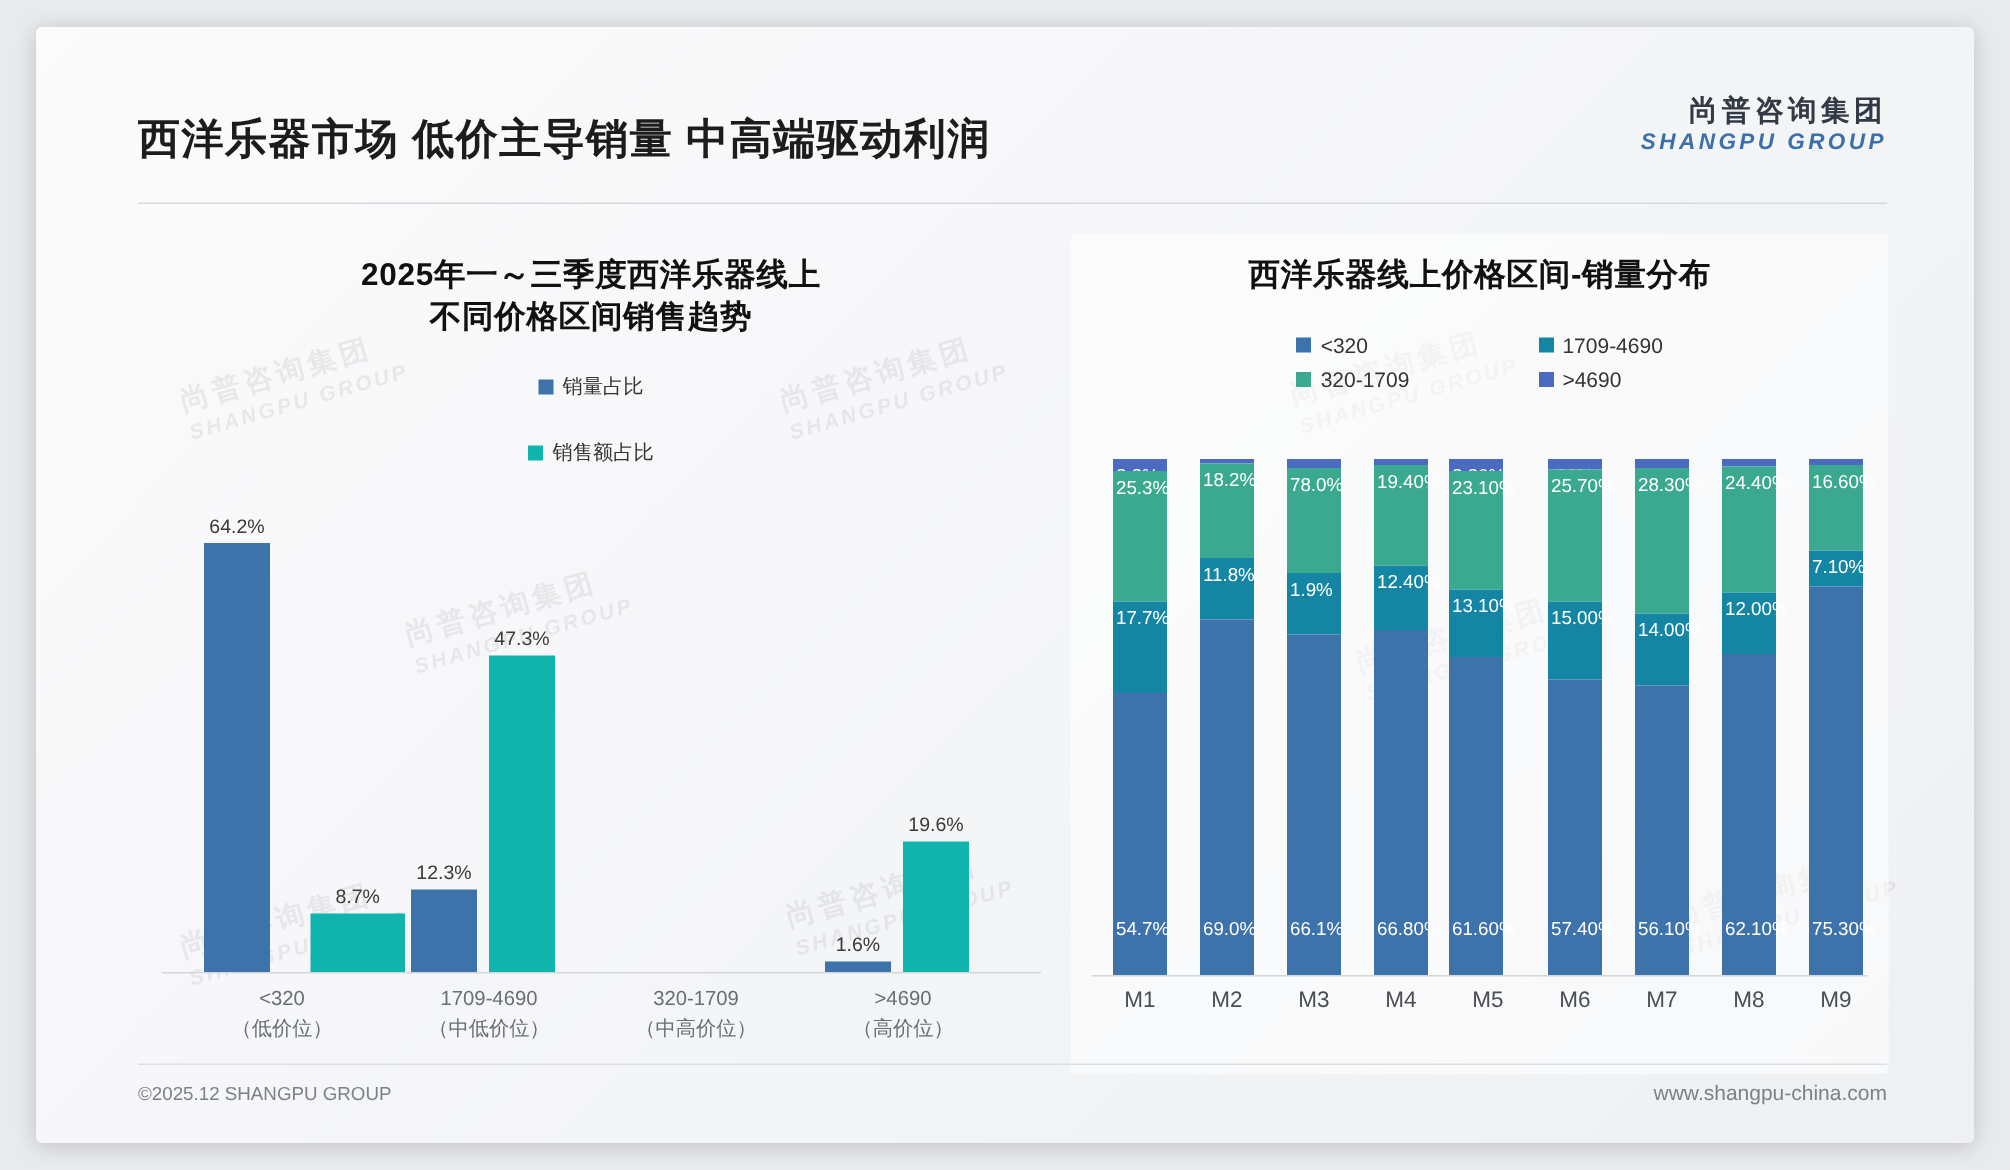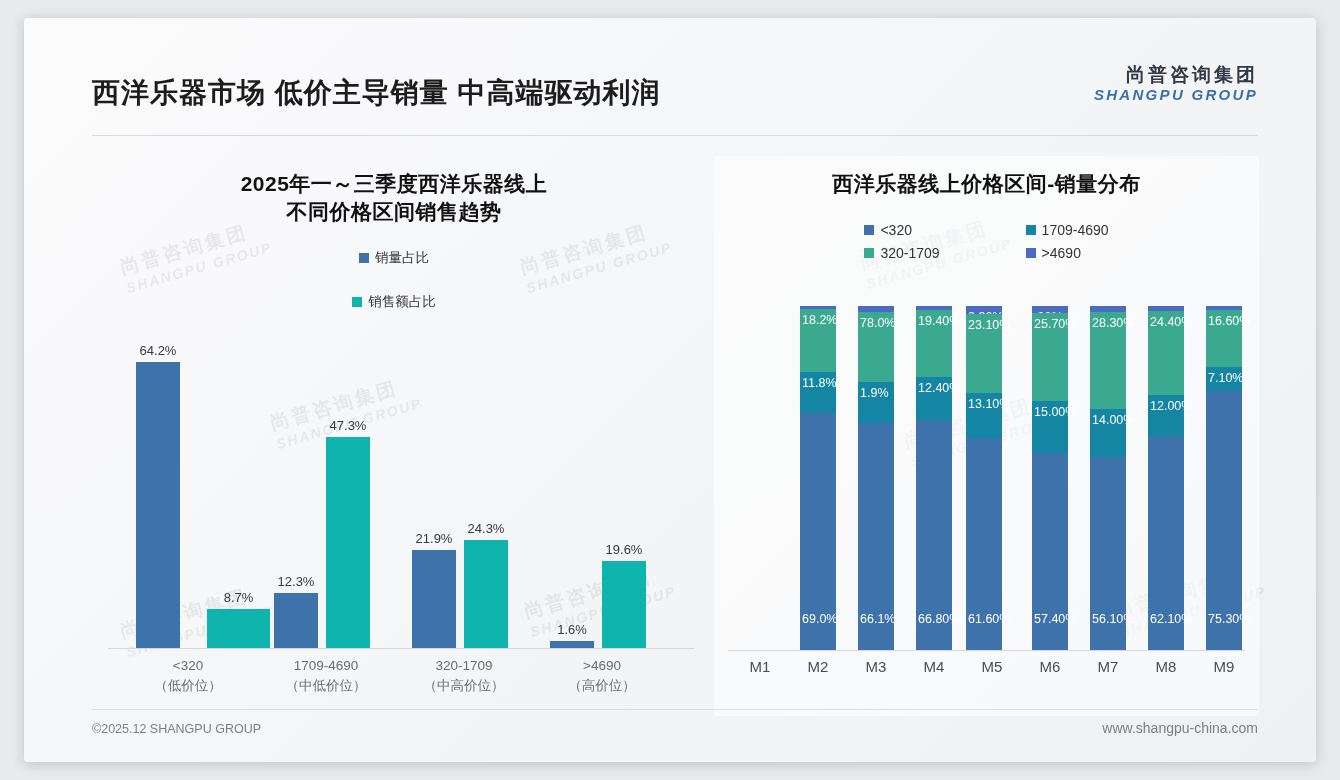--- a/index.html
+++ b/index.html
@@ -159,30 +159,20 @@
         <div class="grp" style="left: 156px;">
           <div class="bar-wrap" style="left: 10px; height: 54.8229px;">
             <div class="bar" style="background: rgb(61, 114, 171); height: 100%;"></div>
             <div class="bar-lab">12.3%</div>
           </div>
           <div class="bar-wrap" style="left: 62px; height: 210.823px;">
             <div class="bar" style="background: rgb(15, 181, 172); height: 100%;"></div>
             <div class="bar-lab">47.3%</div>
           </div>
         </div>
-        <div class="grp" style="left: 294px;">
-          <div class="bar-wrap" style="left: 10px; height: 97.6114px;">
-            <div class="bar" style="background: rgb(61, 114, 171); height: 100%;"></div>
-            <div class="bar-lab">21.9%</div>
-          </div>
-          <div class="bar-wrap" style="left: 62px; height: 108.309px;">
-            <div class="bar" style="background: rgb(15, 181, 172); height: 100%;"></div>
-            <div class="bar-lab">24.3%</div>
-          </div>
-        </div>
         <div class="grp" style="left: 432px;">
           <div class="bar-wrap" style="left: 10px; height: 7.13143px;">
             <div class="bar" style="background: rgb(61, 114, 171); height: 100%;"></div>
             <div class="bar-lab">1.6%</div>
           </div>
           <div class="bar-wrap" style="left: 62px; height: 87.36px;">
             <div class="bar" style="background: rgb(15, 181, 172); height: 100%;"></div>
             <div class="bar-lab">19.6%</div>
           </div>
         </div>
@@ -220,20 +210,34 @@
         <div class="lg-item">
           <span class="sw" style="background: rgb(58, 169, 143);"></span>
           <span>320-1709</span>
         </div>
         <div class="lg-item">
           <span class="sw" style="background: rgb(74, 107, 191);"></span>
           <span>&gt;4690</span>
         </div>
       </div>
     <div id="plot-right">
+        <div class="stack" style="left: 6px;">
+          <div class="seg" style="flex: 2.3 0 0px; background: rgb(74, 107, 191);">
+            <span>2.3%</span>
+          </div>
+          <div class="seg" style="flex: 25.3 0 0px; background: rgb(58, 169, 143);">
+            <span>25.3%</span>
+          </div>
+          <div class="seg" style="flex: 17.7 0 0px; background: rgb(20, 134, 163);">
+            <span>17.7%</span>
+          </div>
+          <div class="seg big" style="flex: 54.7 0 0px; background: rgb(61, 114, 171);">
+            <span>54.7%</span>
+          </div>
+        </div>
         <div class="stack" style="left: 64px;">
           <div class="seg" style="flex: 1 0 0px; background: rgb(74, 107, 191);">
             <span>1.0%</span>
           </div>
           <div class="seg" style="flex: 18.2 0 0px; background: rgb(58, 169, 143);">
             <span>18.2%</span>
           </div>
           <div class="seg" style="flex: 11.8 0 0px; background: rgb(20, 134, 163);">
             <span>11.8%</span>
           </div>

